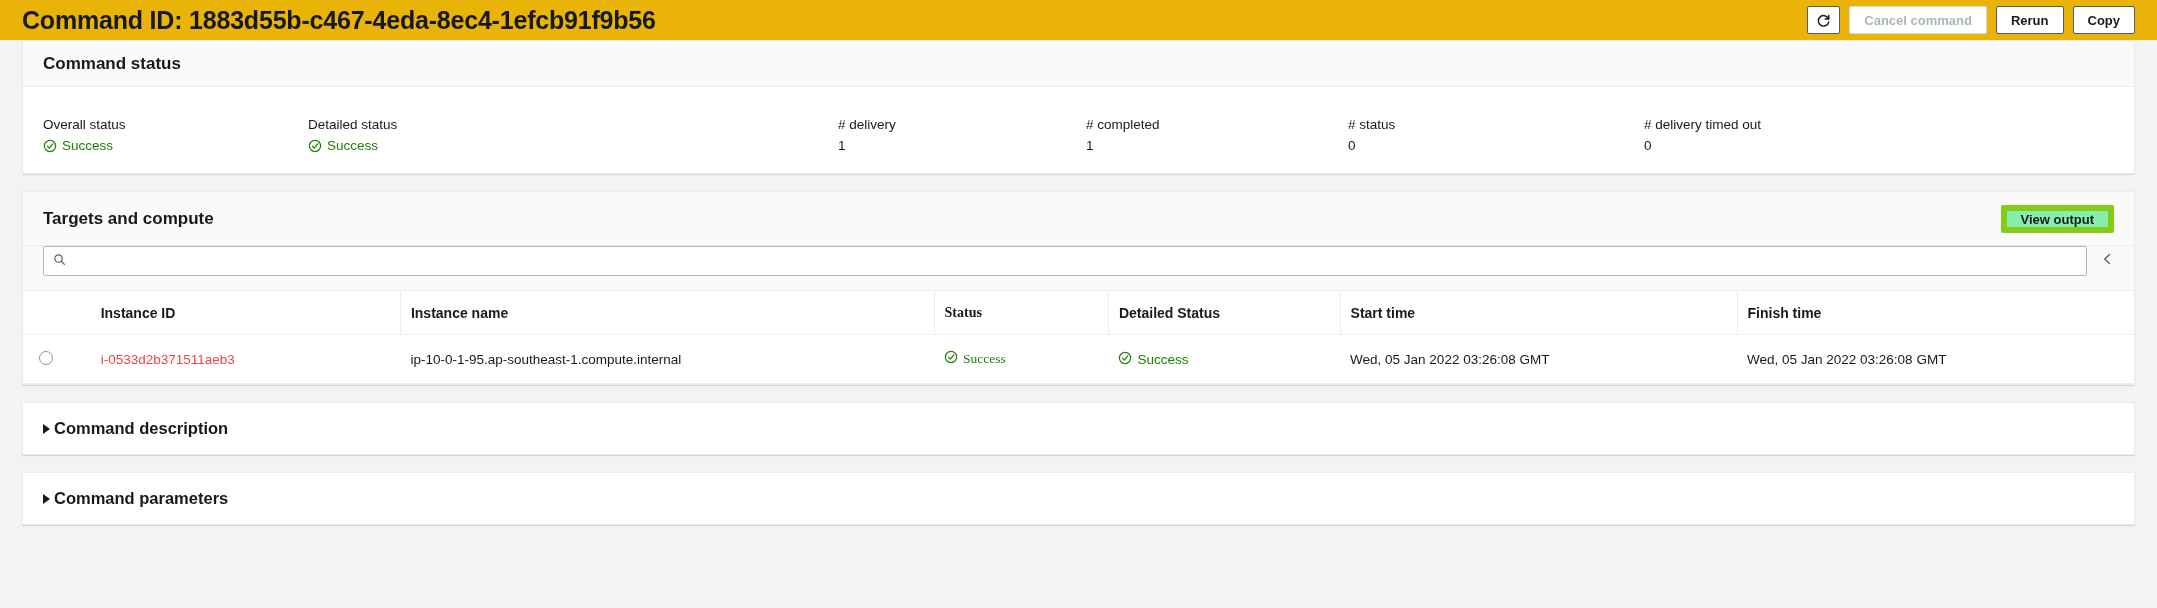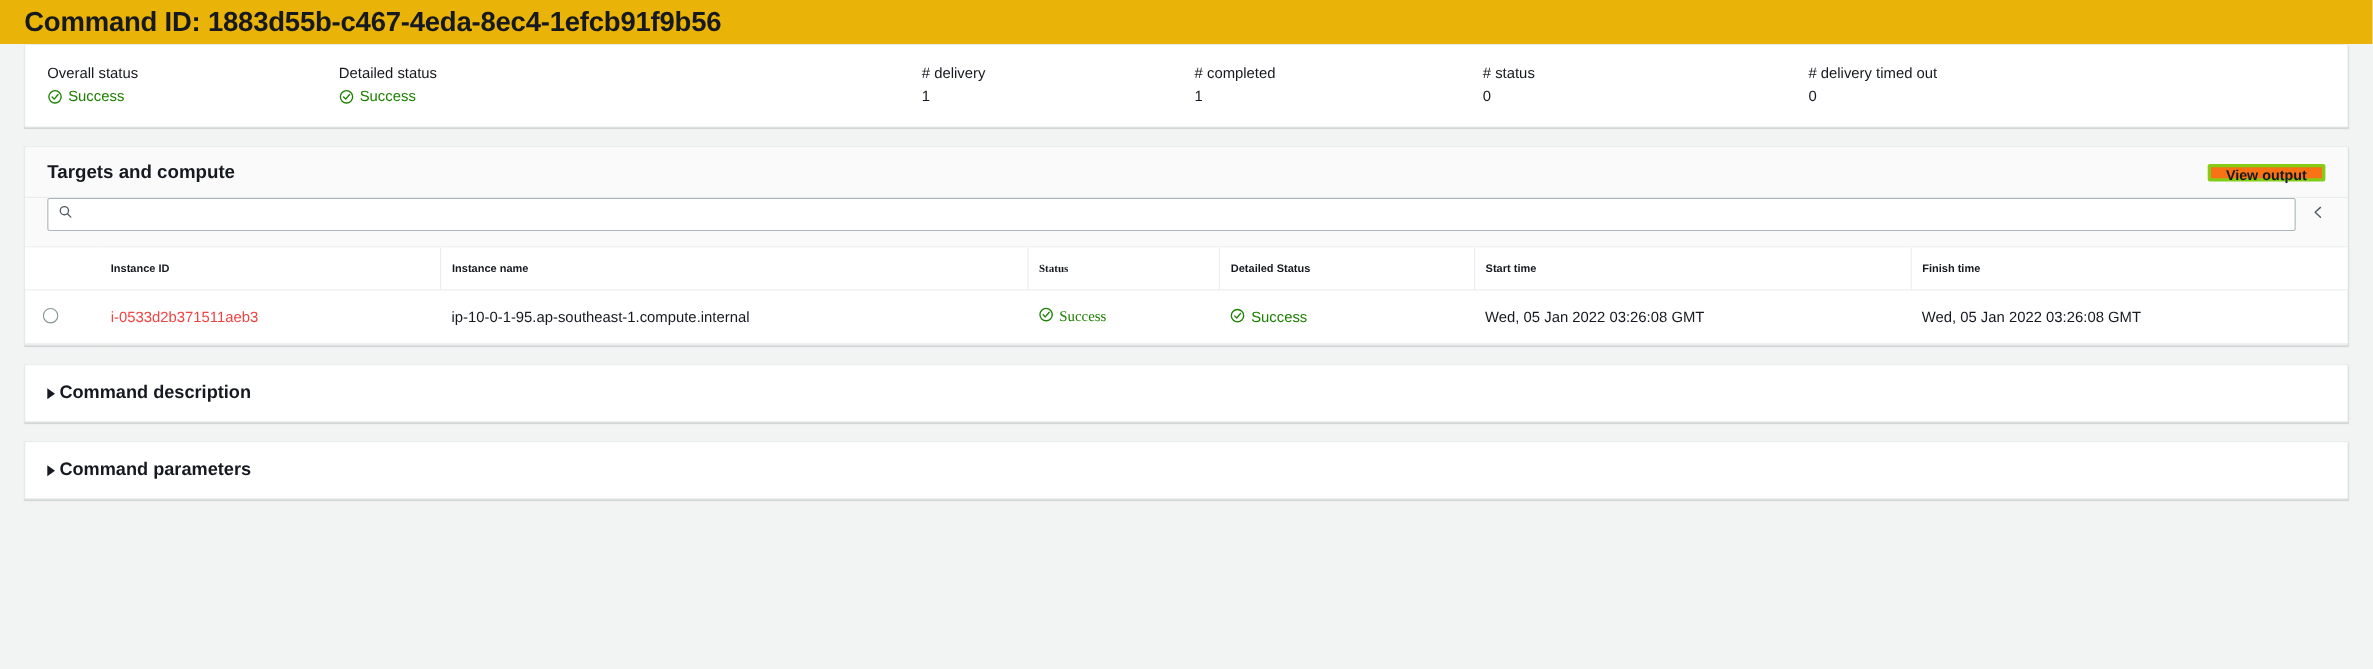--- a/index.html
+++ b/index.html
@@ -78,21 +78,21 @@
     font-size: 17px;
     font-weight: 700;
     color: #16191f;
   }
 
   
   .status-grid {
     display: flex;
     padding: 18px 20px 20px 20px;
   }
-  .status-cell { flex: 0 0 auto; }
+  .status-cell { flex: 0 0 auto; margin-top: 12px; }
   .status-cell.c1 { width: 265px; }
   .status-cell.c2 { width: 530px; }
   .status-cell.c3 { width: 248px; }
   .status-cell.c4 { width: 262px; }
   .status-cell.c5 { width: 296px; }
   .status-cell.c6 { width: 250px; }
   .status-label {
     font-size: 13.5px;
     color: #16191f;
     margin-bottom: 6px;
@@ -105,24 +105,24 @@
     align-items: center;
     gap: 5px;
     white-space: nowrap;
   }
   .status-value.success { color: #1d8102; }
   .check-icon { display: inline-block; width: 14px; height: 14px; flex: 0 0 auto; }
 
   
   .targets-header { padding: 13px 20px 12px 20px; }
   .view-output-btn {
-    height: 16px;
-    border: 3px solid #84cc16;
+    height: 28px;
+    border: 6px solid #84cc16;
     border-radius: 2px;
-    background: #f97316;
+    background: #86efac;
     font-family: "Liberation Sans", sans-serif;
     font-size: 13px;
     font-weight: 700;
     color: #16191f;
     padding: 0 14px;
     white-space: nowrap;
     cursor: pointer;
   }
   .search-row {
     display: flex;
@@ -163,21 +163,21 @@
   }
 
   
   table.targets-table {
     width: 100%;
     border-collapse: collapse;
     table-layout: fixed;
   }
   table.targets-table th {
     text-align: left;
-    font-size: 10px;
+    font-size: 14px;
     font-weight: 700;
     color: #16191f;
     padding: 14px 10px 13px 10px;
     border-bottom: 1px solid #eaeded;
     border-right: 1px solid #eaeded;
     white-space: nowrap;
     background: #ffffff;
   }
   table.targets-table th.no-div { border-right: none; }
   table.targets-table td {
@@ -242,23 +242,39 @@
     font-size: 16.5px;
     font-weight: 700;
     color: #16191f;
   }
 </style>
 </head>
 <body>
 
 <div class="page-header">
   <div class="page-title">Command ID: 1883d55b-c467-4eda-8ec4-1efcb91f9b56</div>
+  <div class="header-actions">
+    <button class="btn icon-btn">
+      <span>
+        <svg width="15" height="15" viewBox="0 0 16 16" fill="none" stroke="#16191f" stroke-width="1.5">
+          <path d="M13.3 6.2A5.6 5.6 0 1 0 13.6 9.6" stroke-linecap="round"></path>
+          <path d="M13.6 2.6v3.8h-3.8" stroke-linecap="round" stroke-linejoin="round"></path>
+        </svg>
+      </span>
+    </button>
+    <button class="btn disabled">Cancel command</button>
+    <button class="btn">Rerun</button>
+    <button class="btn">Copy</button>
+  </div>
 </div>
 
 <div class="container">
+  <div class="container-header">
+    <div class="container-title">Command status</div>
+  </div>
   <div class="status-grid">
 
     <div class="status-cell c1">
       <div class="status-label">Overall status</div>
       <div class="status-value success">
         <span class="check-icon">
           <svg width="14" height="14" viewBox="0 0 16 16" fill="none" stroke="#1d8102" stroke-width="1.4">
             <circle cx="8" cy="8" r="6.4"></circle>
             <path d="M5 8.2l2.2 2.2L11.2 5.6" stroke-linecap="round" stroke-linejoin="round"></path>
           </svg>

